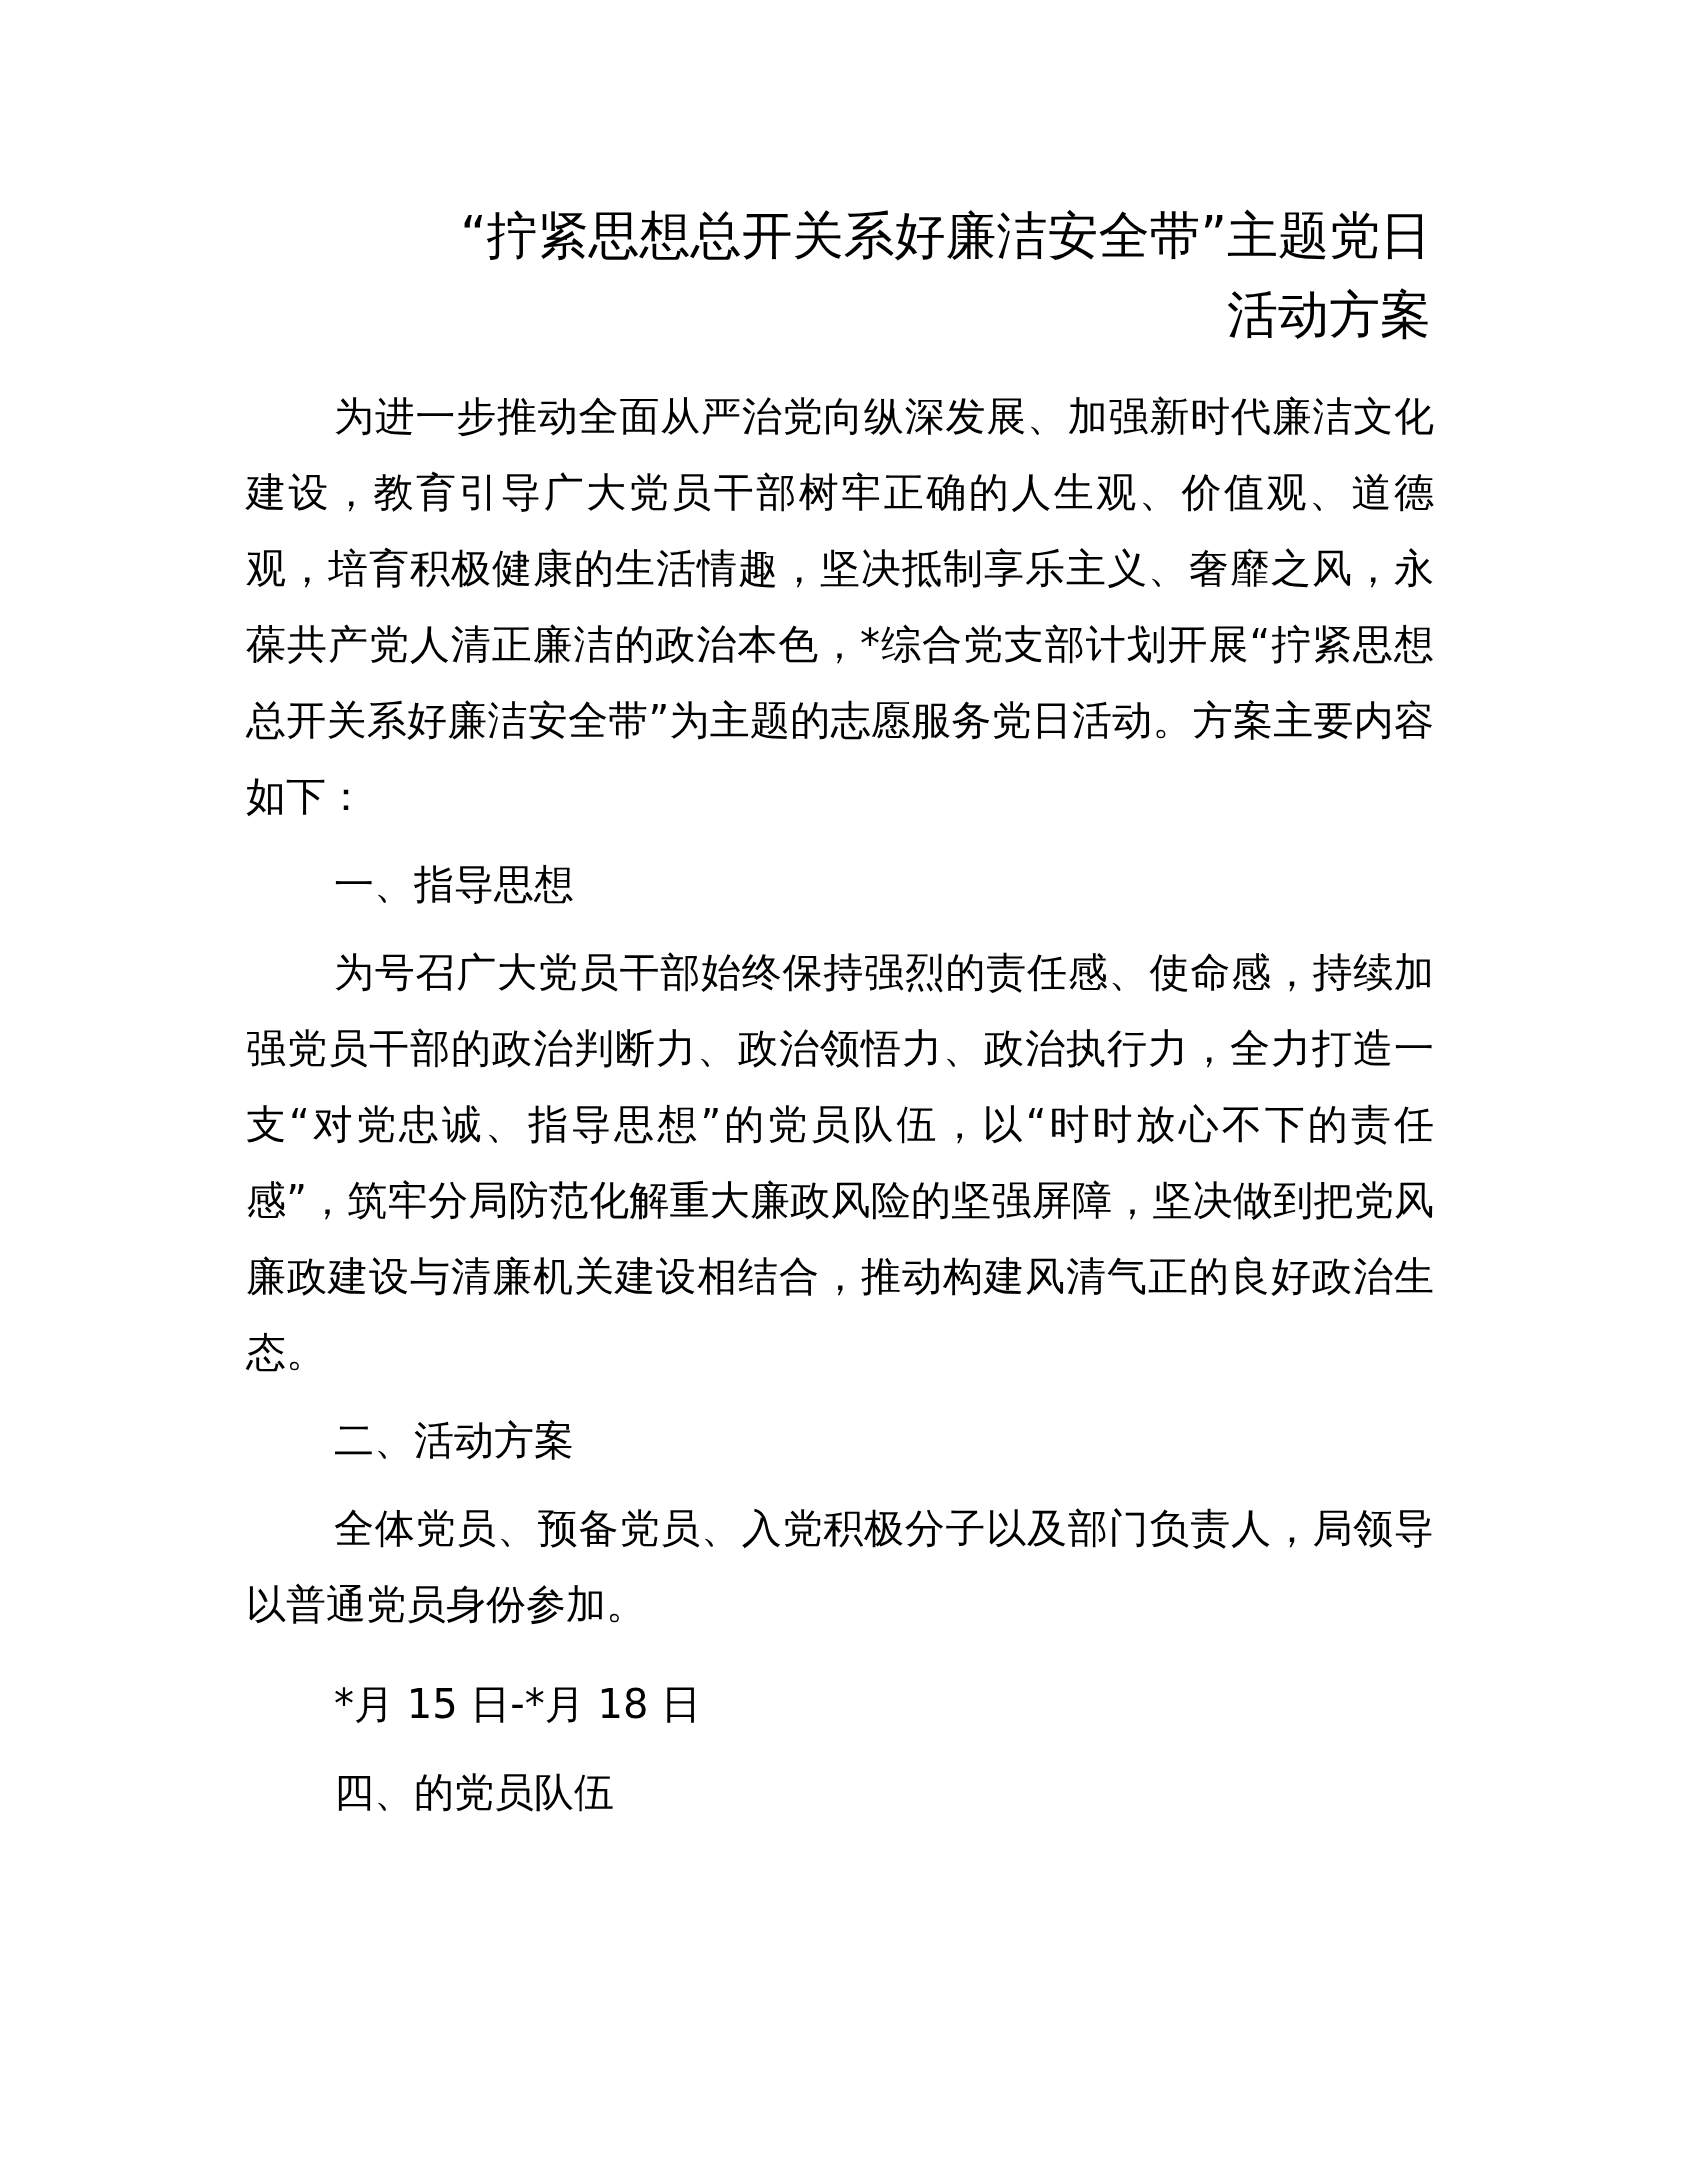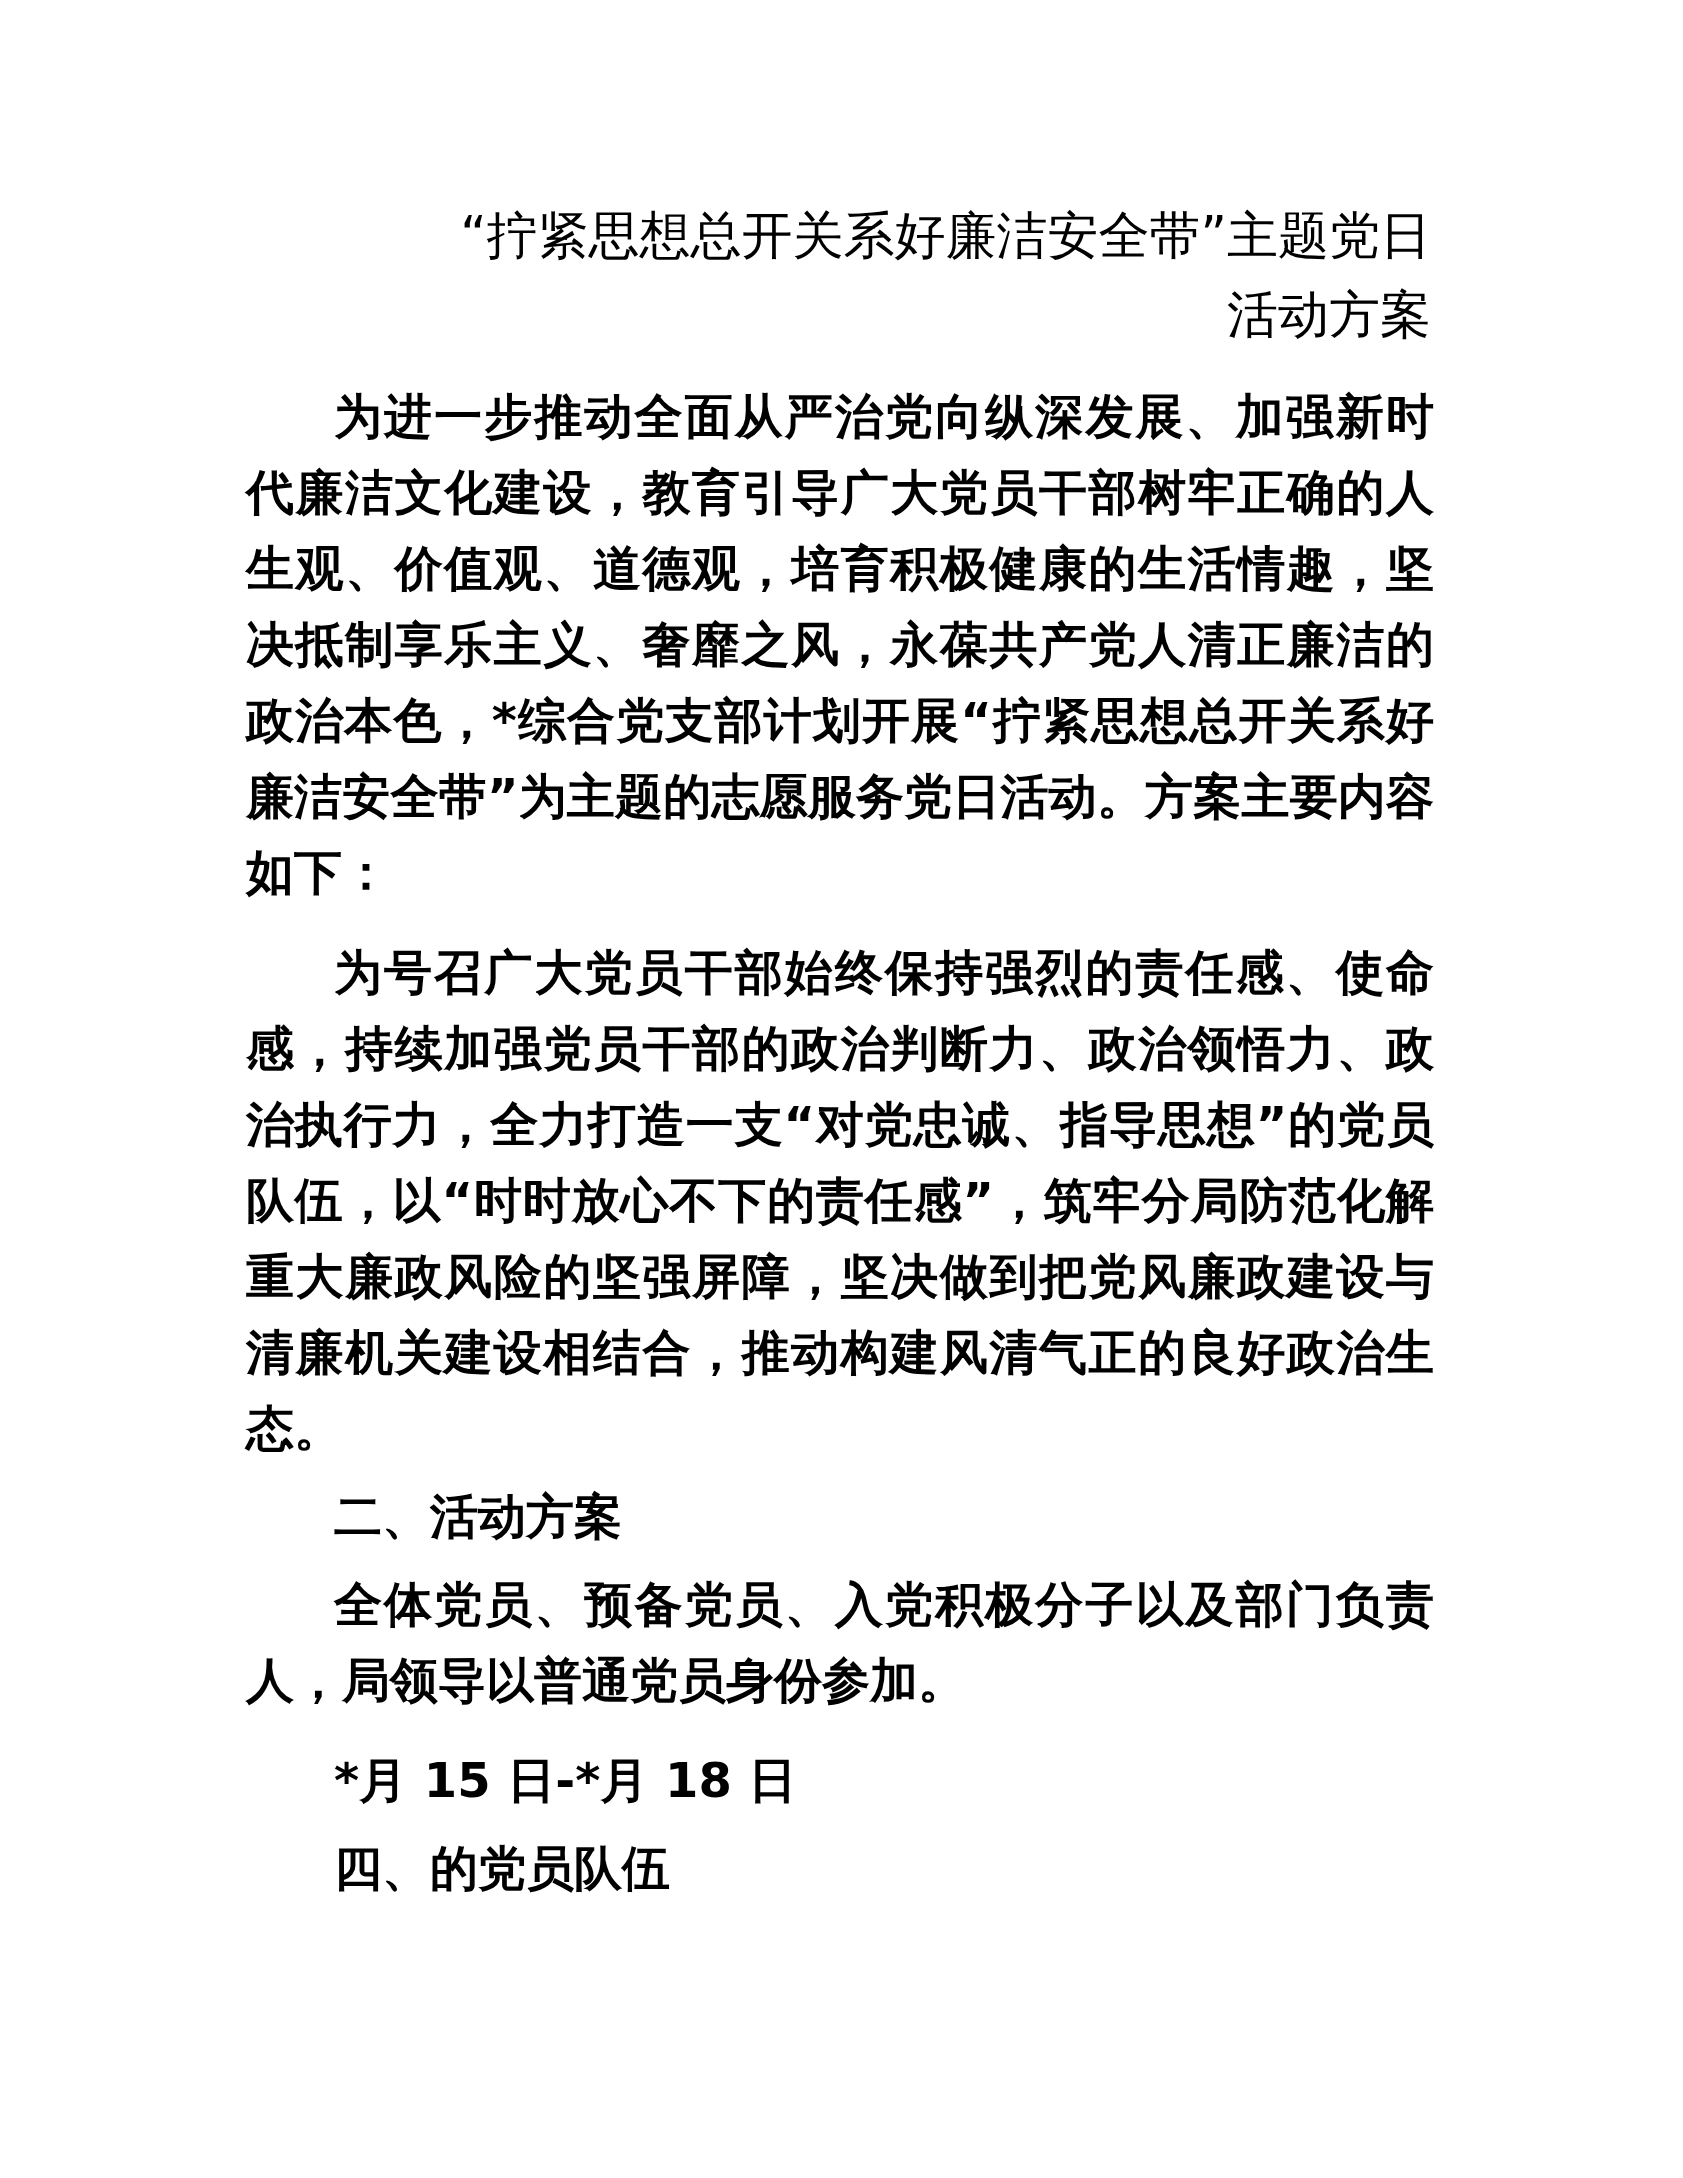--- a/index.html
+++ b/index.html
@@ -1,37 +1,38 @@
 <!DOCTYPE html>
 <html><head>
 <meta charset="utf-8">
 <style>
   html, body { margin:0; padding:0; background:#ffffff; }
   body { width:1683px; height:2178px; position:relative; overflow:hidden;
          font-family: "DejaVu Sans", "Liberation Sans", sans-serif; color:#000; }
   .page { position:absolute; left:0; top:0; width:1683px; height:2178px; background:#fff; }
   .title { position:absolute; left:246px; width:1185px; top:196px; text-align:right;
            font-size:51px; line-height:79px; letter-spacing:0px; }
-  .body { position:absolute; left:246px; width:1188px; top:378px; font-size:48px; line-height:76px;font-weight:bold; }
+  .body { position:absolute; left:246px; width:1188px; top:378px; font-size:40px; line-height:76px; }
   .p { margin:0 0 0 0; text-indent:88px; text-align:justify; word-break:break-all; }
   .h { margin:0; text-indent:88px; }
   .gap { height:12px; }
 </style>
 </head>
 <body>
 
 <div class="page">
   <div class="title">
     <div>“拧紧思想总开关系好廉洁安全带”主题党日</div>
     <div>活动方案</div>
   </div>
 
   <div class="body">
     <p class="p">为进一步推动全面从严治党向纵深发展、加强新时代廉洁文化建设，教育引导广大党员干部树牢正确的人生观、价值观、道德观，培育积极健康的生活情趣，坚决抵制享乐主义、奢靡之风，永葆共产党人清正廉洁的政治本色，*综合党支部计划开展“拧紧思想总开关系好廉洁安全带”为主题的志愿服务党日活动。方案主要内容如下：</p>
     <div class="gap"></div>
+    <p class="h">一、指导思想</p>
     <div class="gap"></div>
     <p class="p">为号召广大党员干部始终保持强烈的责任感、使命感，持续加强党员干部的政治判断力、政治领悟力、政治执行力，全力打造一支“对党忠诚、指导思想”的党员队伍，以“时时放心不下的责任感”，筑牢分局防范化解重大廉政风险的坚强屏障，坚决做到把党风廉政建设与清廉机关建设相结合，推动构建风清气正的良好政治生态。</p>
     <div class="gap"></div>
     <p class="h">二、活动方案</p>
     <div class="gap"></div>
     <p class="p">全体党员、预备党员、入党积极分子以及部门负责人，局领导以普通党员身份参加。</p>
     <div class="gap"></div>
     <div class="gap"></div>
     <p class="p">*月 15 日-*月 18 日</p>
     <div class="gap"></div>

